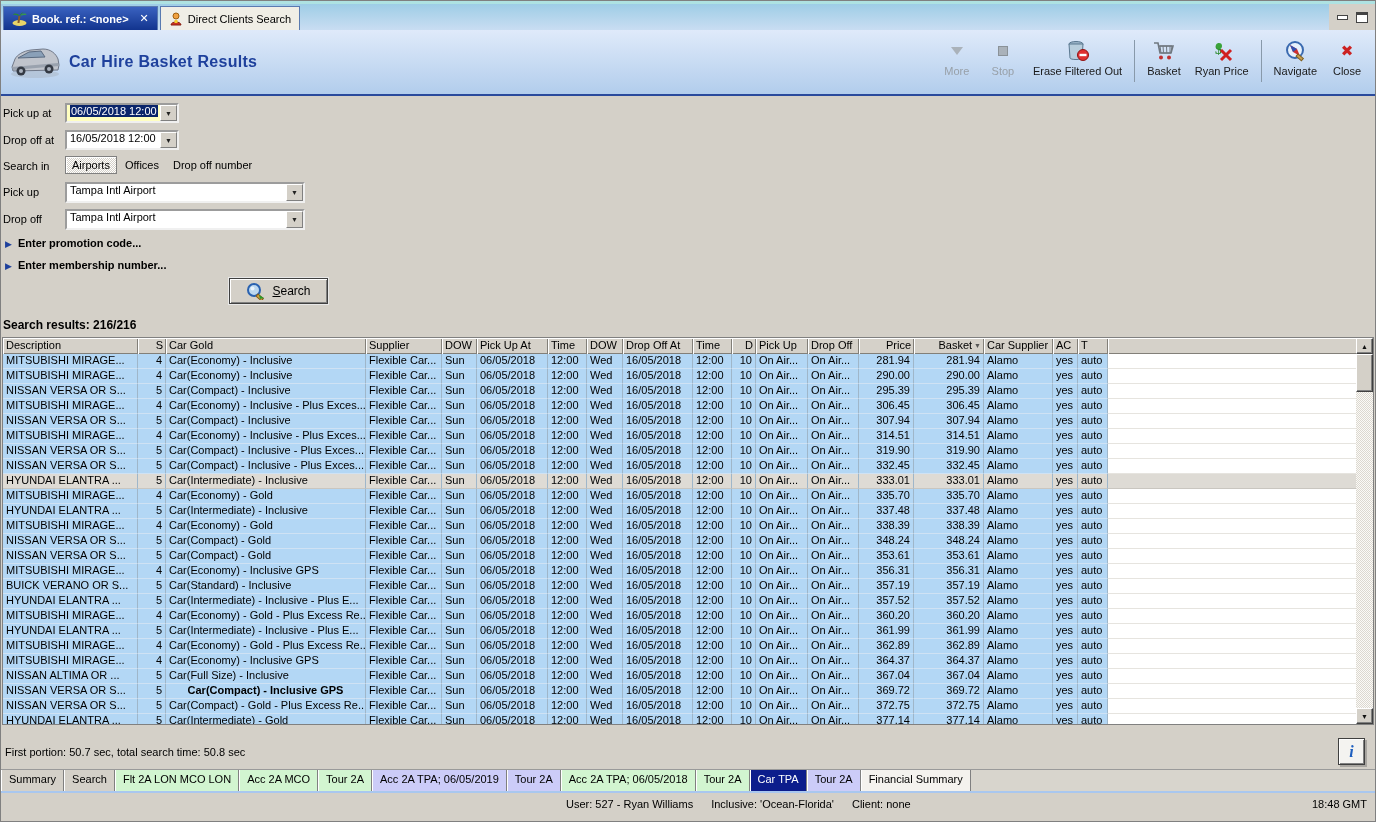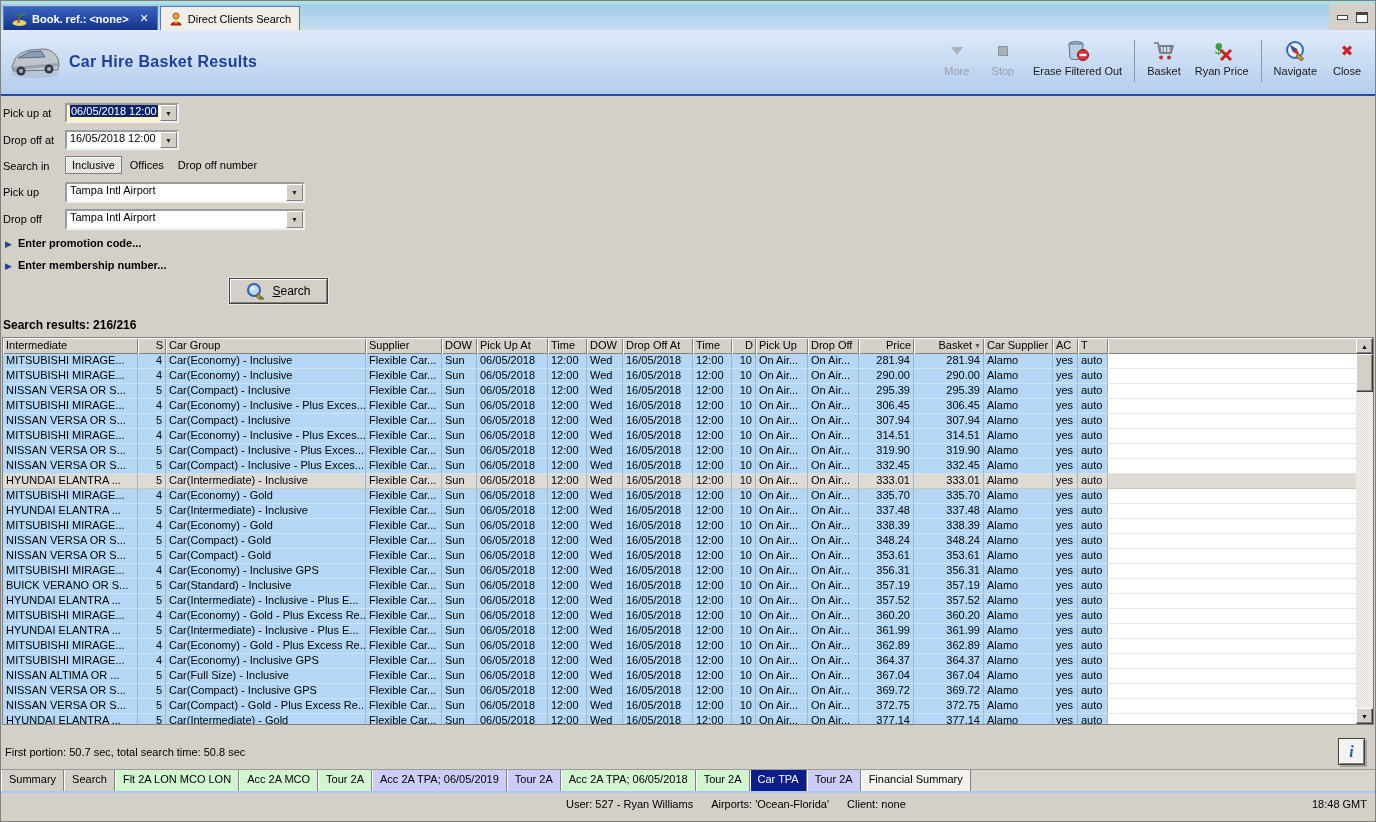--- a/index.html
+++ b/index.html
@@ -228,21 +228,21 @@
   </div>
 
   <span class="flabel" style="top:38px">Drop off at</span>
   <div class="combo" style="top:34px; width:114px">
     <span class="val">16/05/2018 12:00</span>
     <span class="drop">▼</span>
   </div>
 
   <span class="flabel" style="top:64px">Search in</span>
   <div class="seg" style="top:60px">
-    <span class="opt sel">Inclusive</span>
+    <span class="opt sel">Airports</span>
     <span class="opt">Offices</span>
     <span class="opt">Drop off number</span>
   </div>
 
   <span class="flabel" style="top:90px">Pick up</span>
   <div class="combo" style="top:86px; width:240px; height:21px">
     <span class="val">Tampa Intl Airport</span>
     <span class="drop">▼</span>
   </div>
 
@@ -269,23 +269,23 @@
         </svg>
     </span>
     <span><u>S</u>earch</span>
   </div>
 
   <div class="results">Search results: 216/216</div>
 </div>
 
 <div class="tableouter">
   <div class="thead">
-      <div class="th" style="width: 135px; text-align: left;"><span>Intermediate</span></div>
+      <div class="th" style="width: 135px; text-align: left;"><span>Description</span></div>
       <div class="th" style="width: 28px; text-align: right;"><span>S</span></div>
-      <div class="th" style="width: 200px; text-align: left;"><span>Car Group</span></div>
+      <div class="th" style="width: 200px; text-align: left;"><span>Car Gold</span></div>
       <div class="th" style="width: 76px; text-align: left;"><span>Supplier</span></div>
       <div class="th" style="width: 35px; text-align: left;"><span>DOW</span></div>
       <div class="th" style="width: 71px; text-align: left;"><span>Pick Up At</span></div>
       <div class="th" style="width: 39px; text-align: left;"><span>Time</span></div>
       <div class="th" style="width: 36px; text-align: left;"><span>DOW</span></div>
       <div class="th" style="width: 70px; text-align: left;"><span>Drop Off At</span></div>
       <div class="th" style="width: 39px; text-align: left;"><span>Time</span></div>
       <div class="th" style="width: 24px; text-align: right;"><span>D</span></div>
       <div class="th" style="width: 52px; text-align: left;"><span>Pick Up</span></div>
       <div class="th" style="width: 51px; text-align: left;"><span>Drop Off</span></div>
@@ -755,21 +755,21 @@
         <div class="cell" style="width: 55px; text-align: right;">367.04</div>
         <div class="cell" style="width: 70px; text-align: right;">367.04</div>
         <div class="cell" style="width: 69px; text-align: left;">Alamo</div>
         <div class="cell" style="width: 25px; text-align: left;">yes</div>
         <div class="cell" style="width: 30px; text-align: left;">auto</div>
         <div class="cell filler" style="flex: 1 1 0%; text-align: left;"></div>
       </div>
       <div class="trow">
         <div class="cell" style="width: 135px; text-align: left;">NISSAN VERSA OR S...</div>
         <div class="cell" style="width: 28px; text-align: right;">5</div>
-        <div class="cell" style="width: 200px; text-align: left;">Car(Compact) - Inclusive GPS</div>
+        <div class="cell" style="width: 200px; text-align: center; font-weight: bold;">Car(Compact) - Inclusive GPS</div>
         <div class="cell" style="width: 76px; text-align: left;">Flexible Car...</div>
         <div class="cell" style="width: 35px; text-align: left;">Sun</div>
         <div class="cell" style="width: 71px; text-align: left;">06/05/2018</div>
         <div class="cell" style="width: 39px; text-align: left;">12:00</div>
         <div class="cell" style="width: 36px; text-align: left;">Wed</div>
         <div class="cell" style="width: 70px; text-align: left;">16/05/2018</div>
         <div class="cell" style="width: 39px; text-align: left;">12:00</div>
         <div class="cell" style="width: 24px; text-align: right;">10</div>
         <div class="cell" style="width: 52px; text-align: left;">On Air...</div>
         <div class="cell" style="width: 51px; text-align: left;">On Air...</div>
@@ -847,17 +847,17 @@
     <span class="btab tc-green">Acc 2A TPA; 06/05/2018</span>
     <span class="btab tc-green">Tour 2A</span>
     <span class="btab tc-active">Car TPA</span>
     <span class="btab tc-lavender">Tour 2A</span>
     <span class="btab tc-white">Financial Summary</span>
   </div>
 
 <div class="statusbar">
   <div class="stgroup">
     <span>User: 527 - Ryan Williams</span>
-    <span>Airports: 'Ocean-Florida'</span>
+    <span>Inclusive: 'Ocean-Florida'</span>
     <span>Client: none</span>
   </div>
   <span class="sttime">18:48 GMT</span>
 </div>
 
 </body></html>

